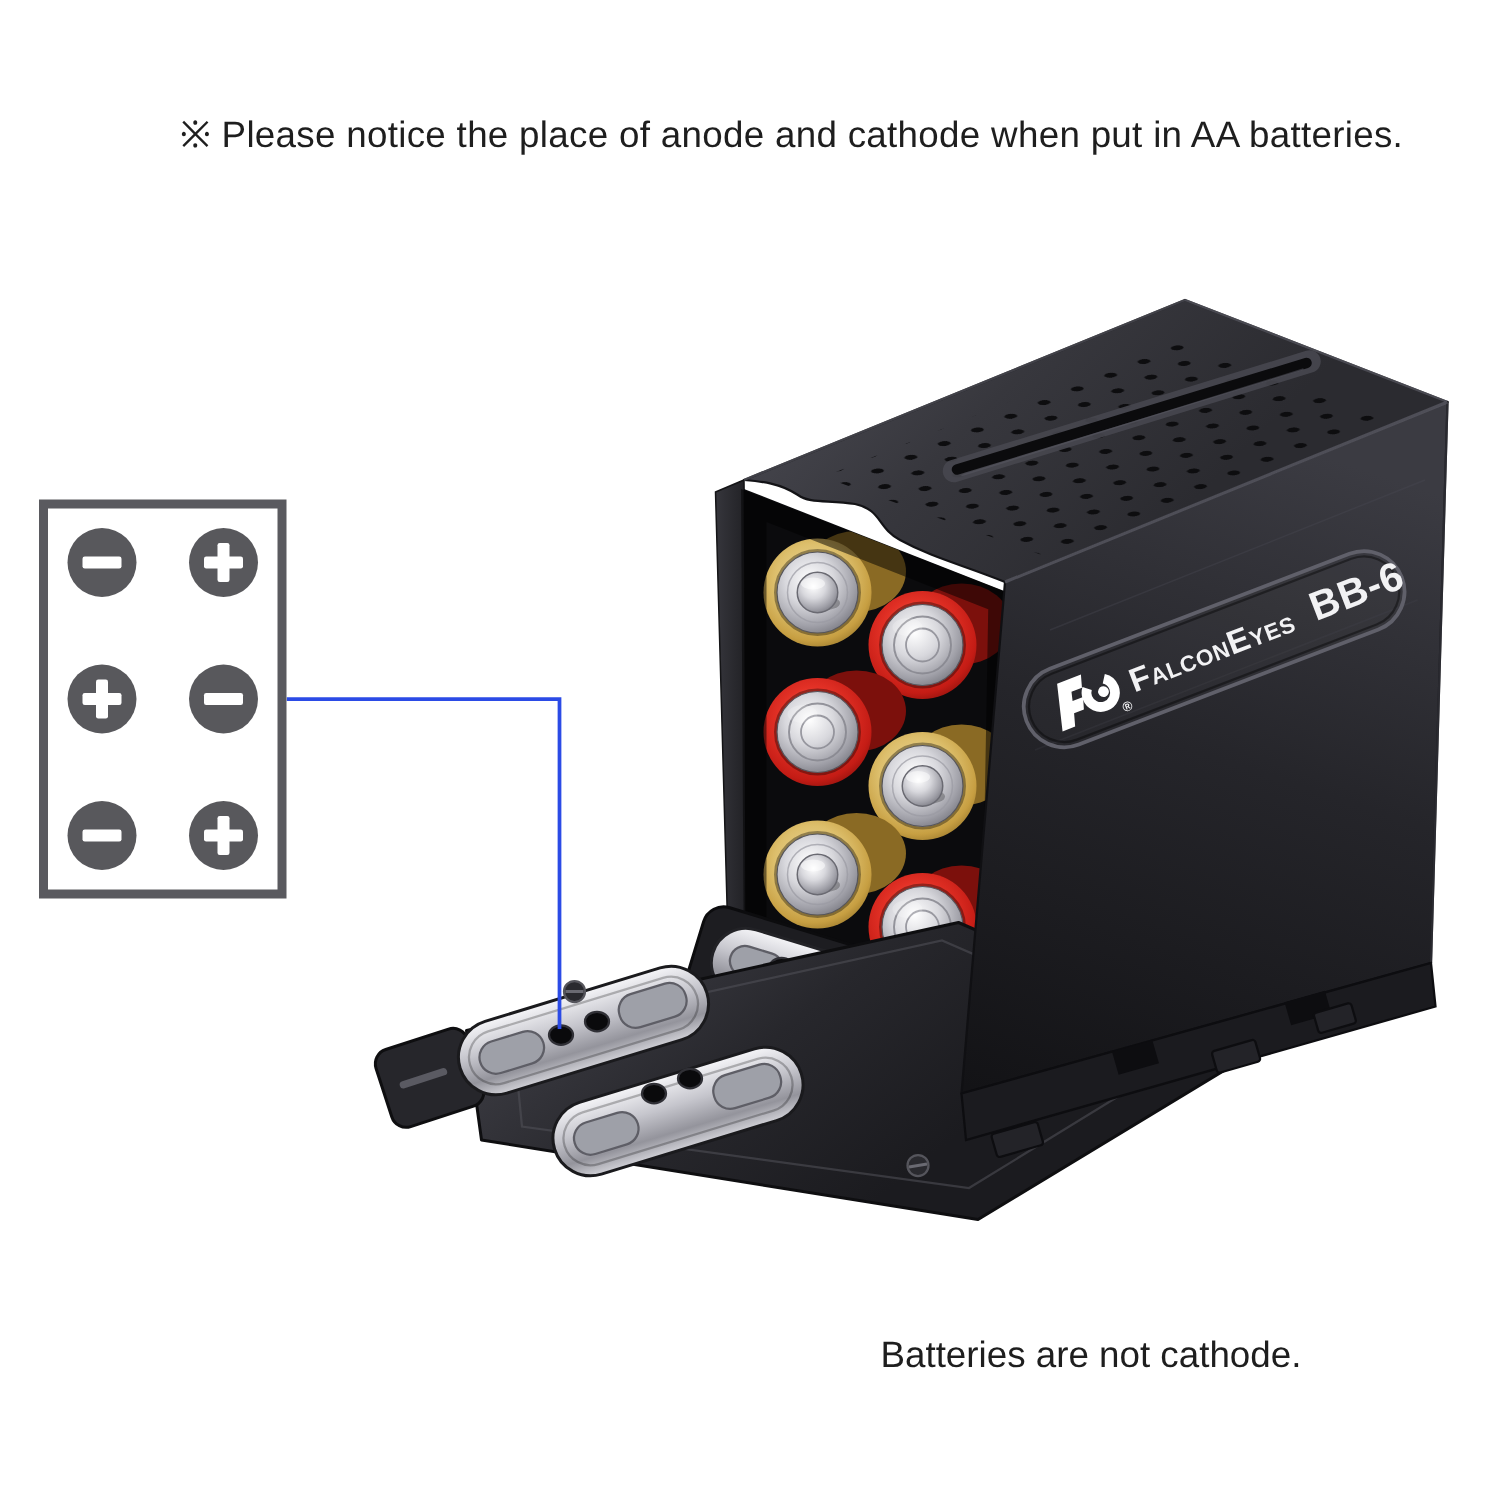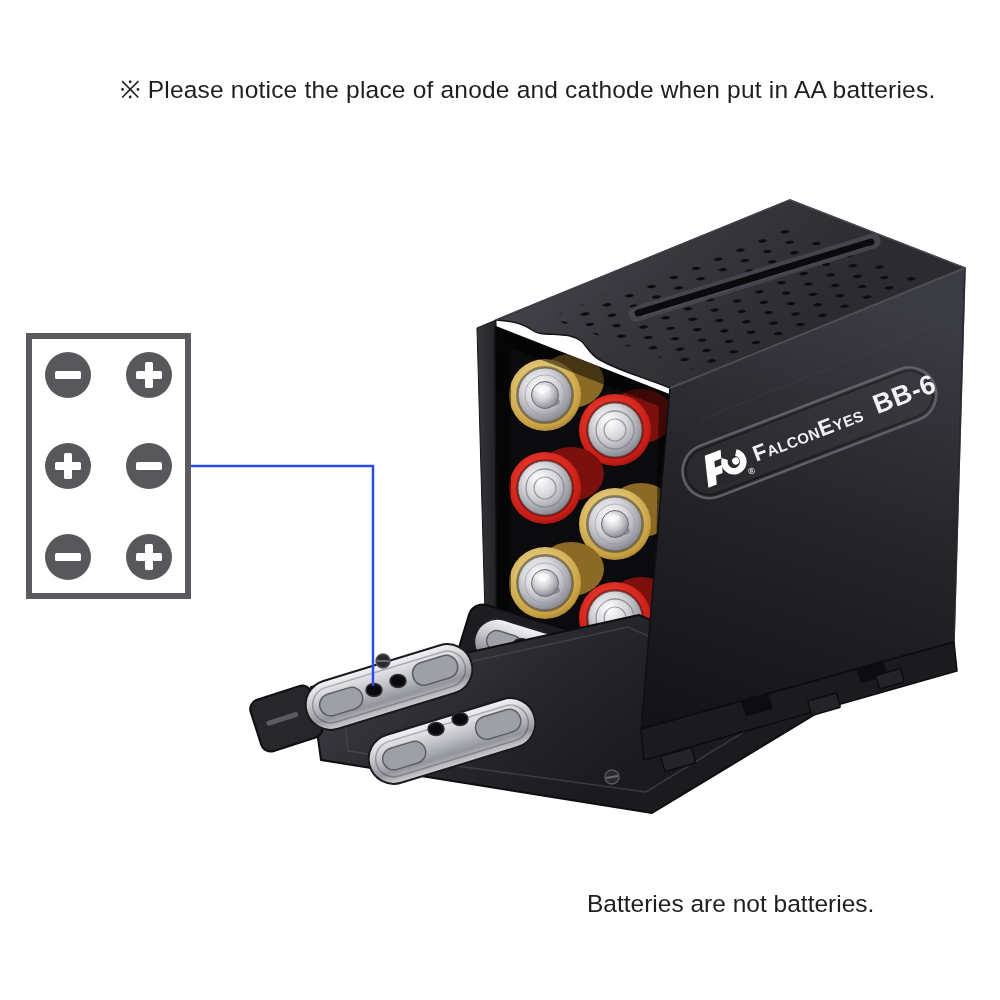--- a/index.html
+++ b/index.html
@@ -275,13 +275,13 @@
 
 <div id="polarity-box">
   <div class="pcell" data-pol="minus"></div>
   <div class="pcell" data-pol="plus"></div>
   <div class="pcell" data-pol="plus"></div>
   <div class="pcell" data-pol="minus"></div>
   <div class="pcell" data-pol="minus"></div>
   <div class="pcell" data-pol="plus"></div>
 </div>
 
-<div id="note-bottom" class="note">Batteries are not batteries.</div>
+<div id="note-bottom" class="note">Batteries are not cathode.</div>
 
 </body></html>

